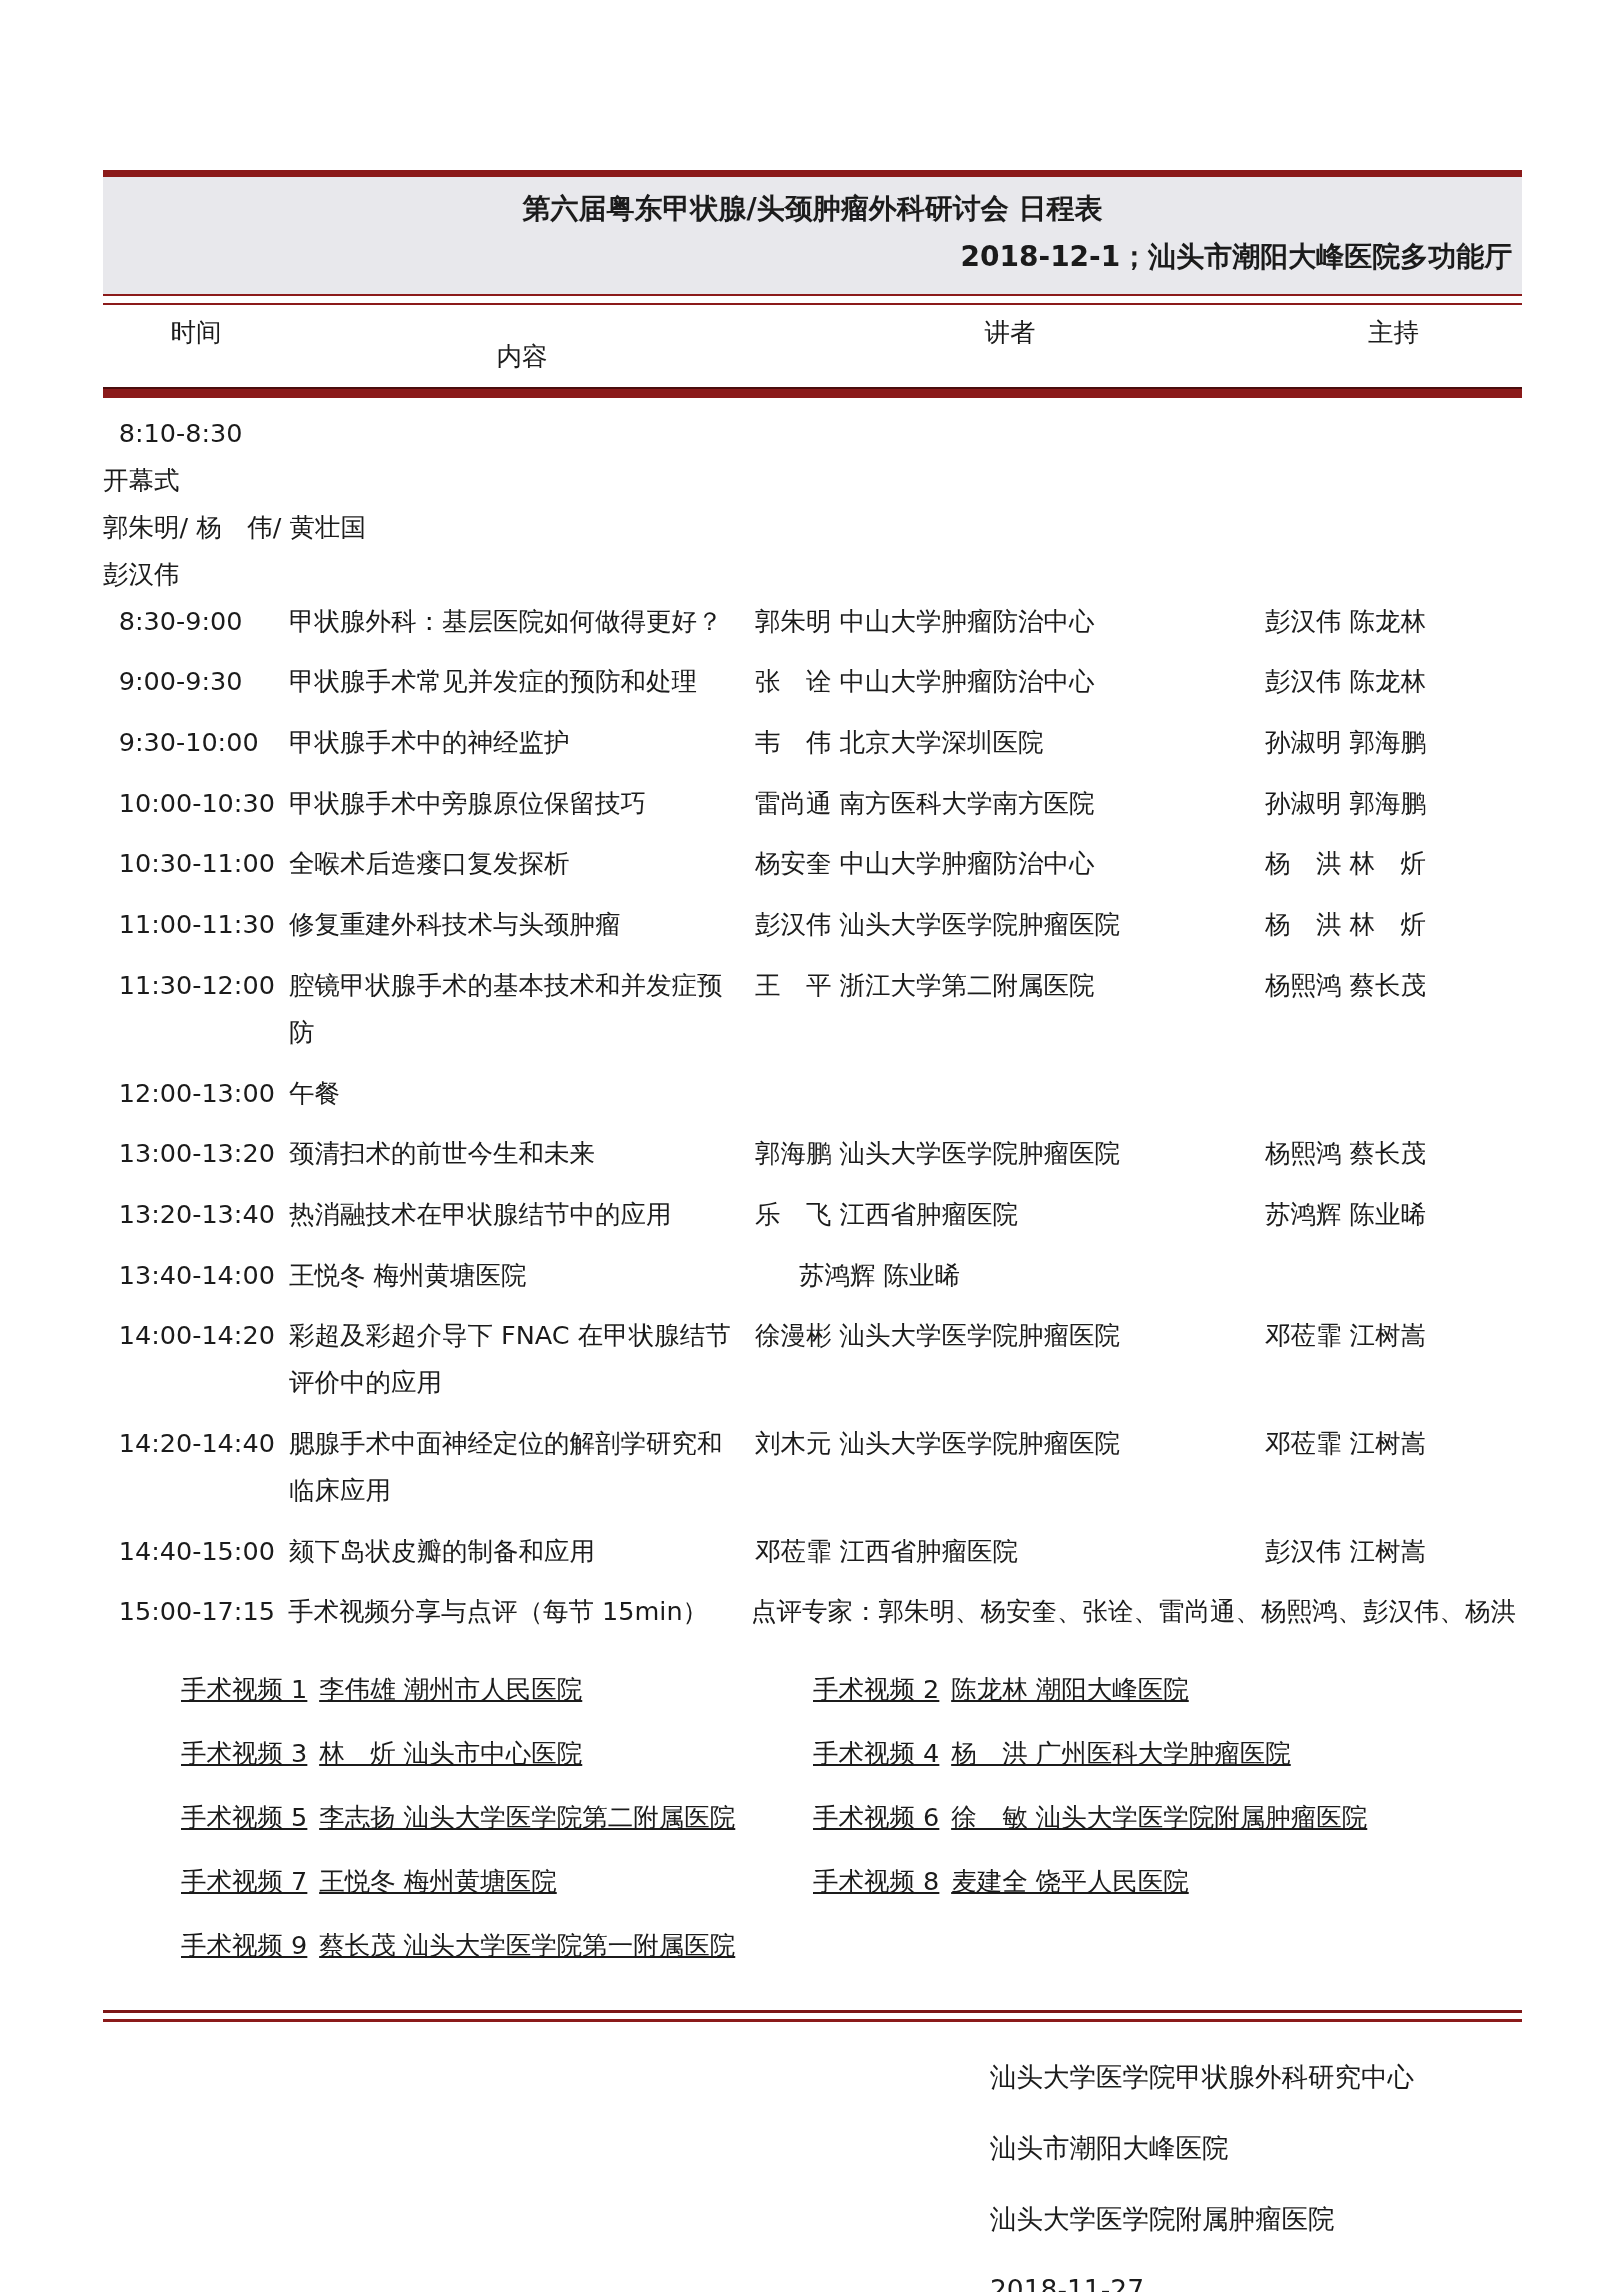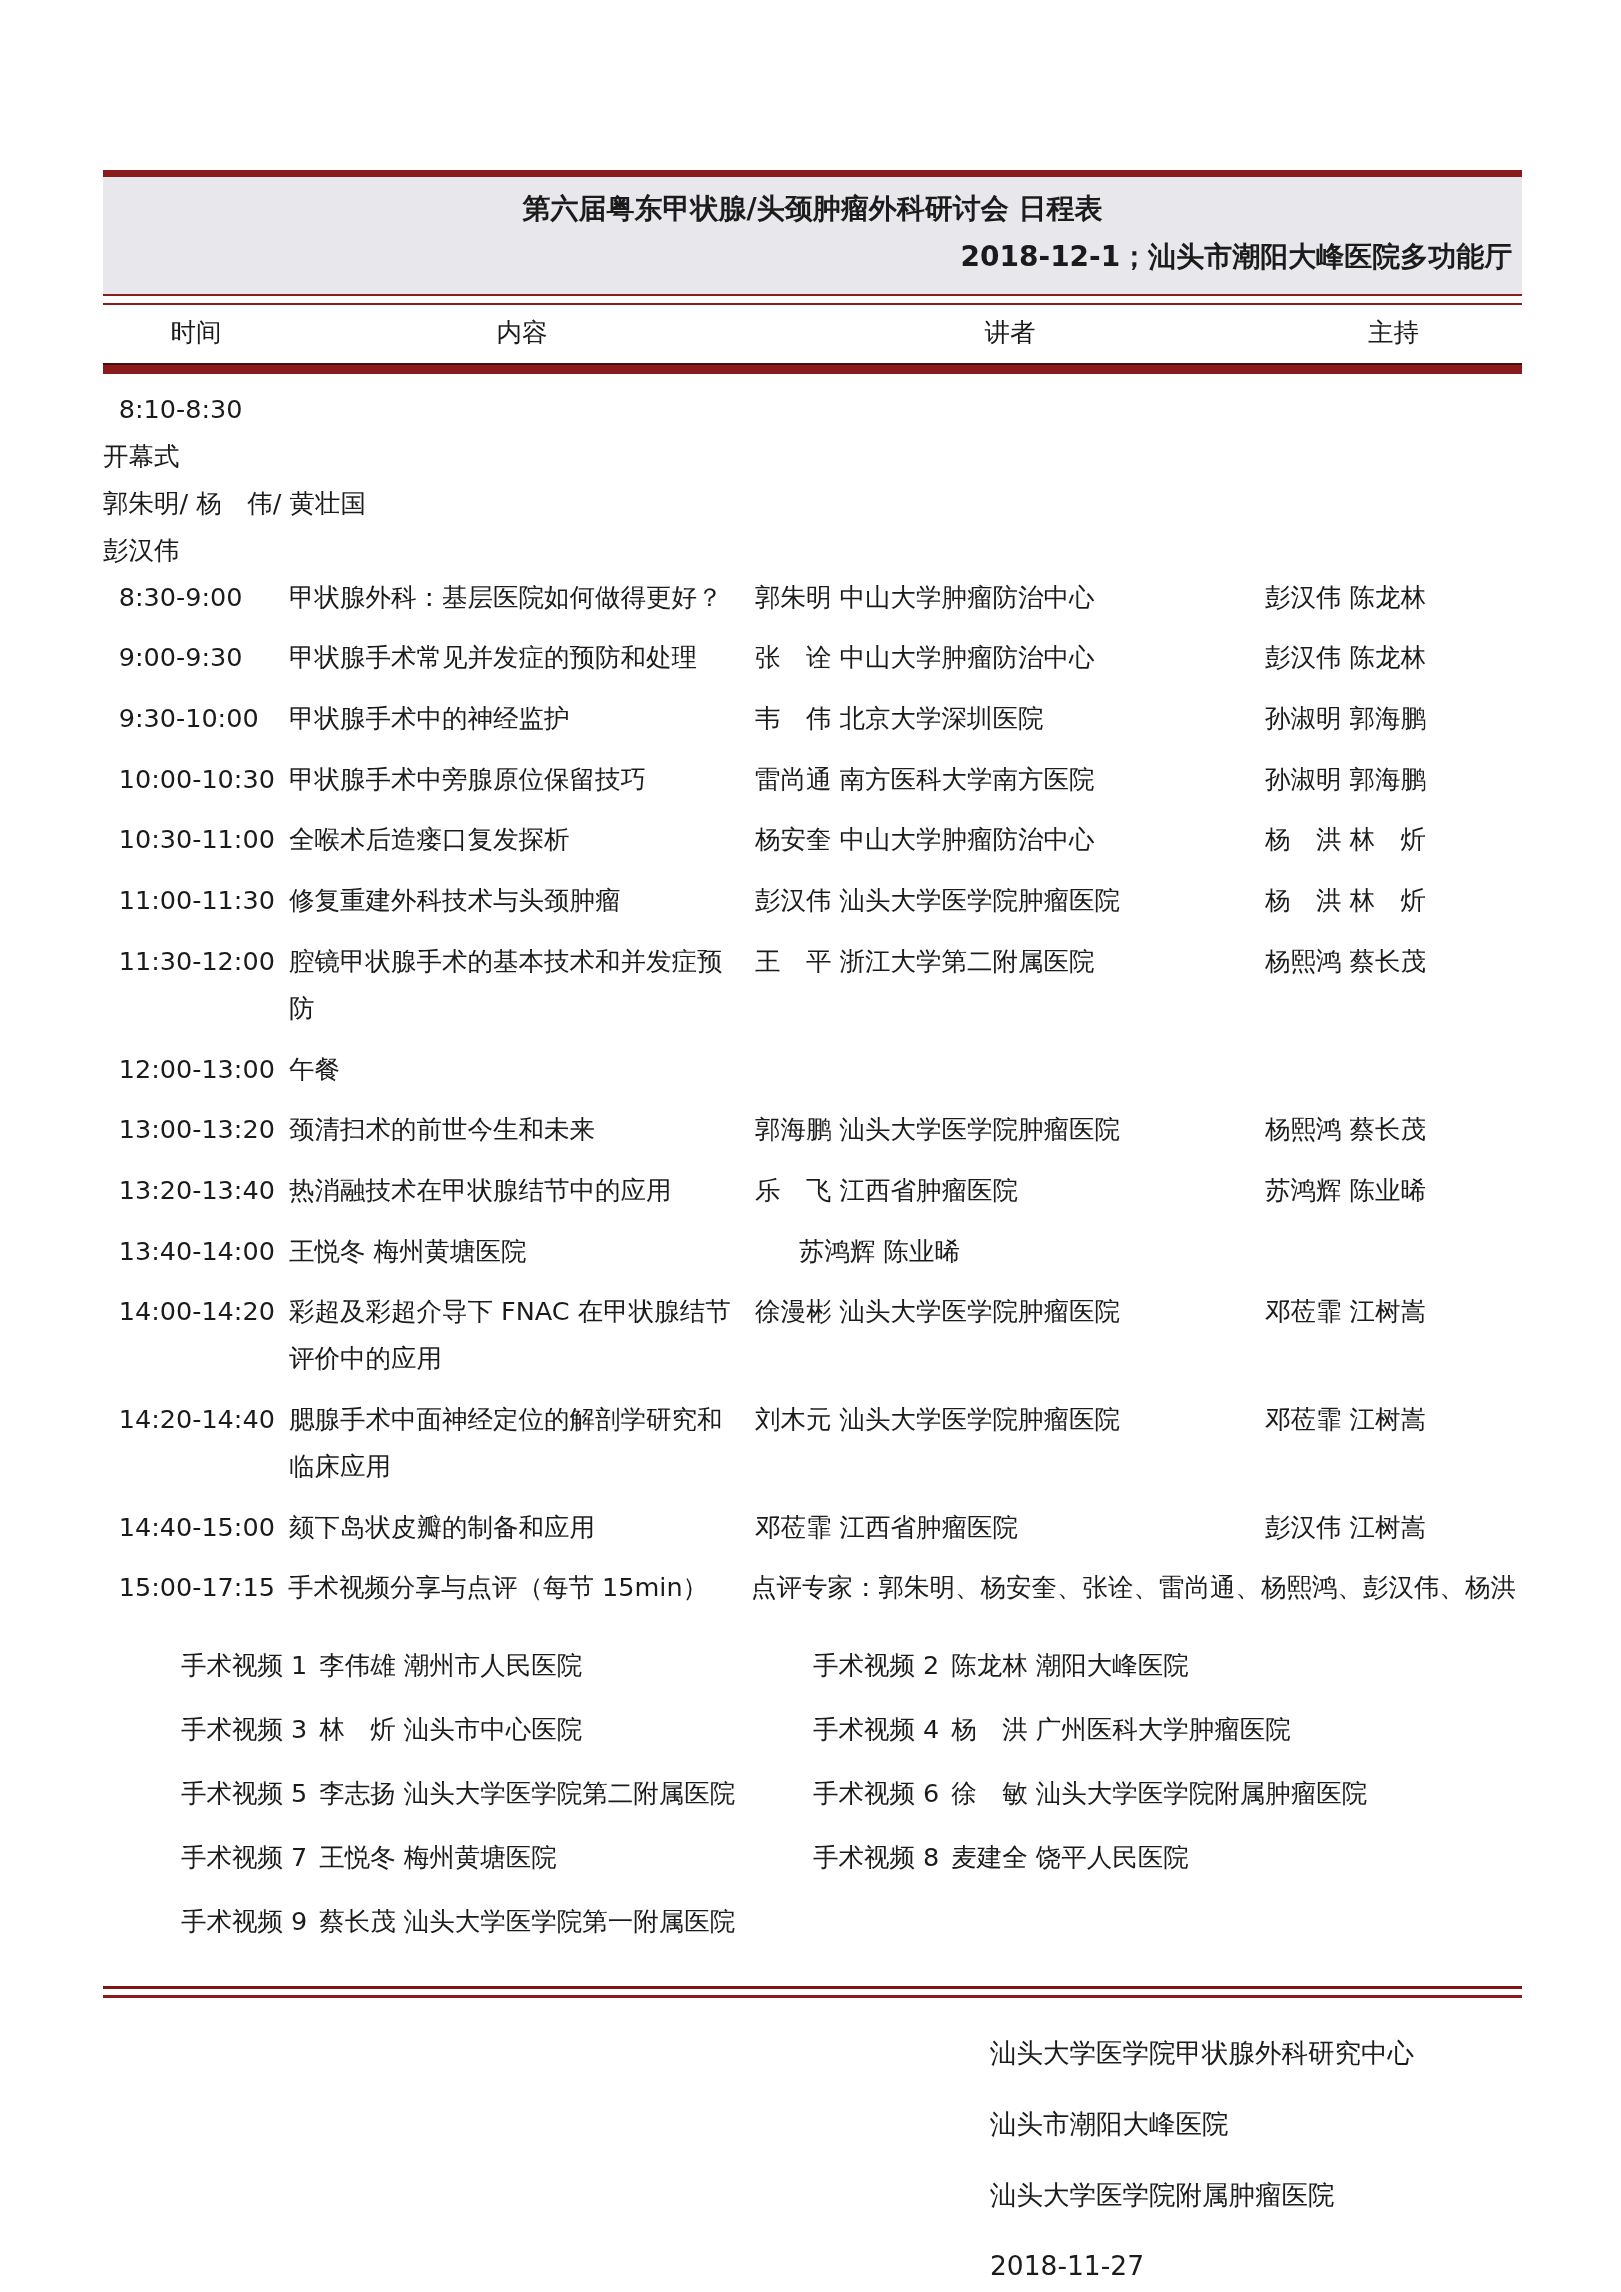--- a/index.html
+++ b/index.html
@@ -66,21 +66,21 @@
   }
 
   
   .col-headers {
     display: flex;
     padding: 11.8px 0 13.7px 0;
     font-size: 25.5px;
     line-height: 33px;
   }
   .ch-time    { width: 186px; text-align: center; }
-  .ch-content { width: 466px; text-align: center; }
+  .ch-content { width: 466px; text-align: center; margin-top: 24px; }
   .ch-speaker { width: 510px; text-align: center; }
   .ch-host    { flex: 1;      text-align: center; }
 
   
   .table { padding-top: 11.8px; font-size: 25.5px; }
   .trow {
     display: flex;
     align-items: flex-start;
     line-height: 47px;
     margin-bottom: 13.7px;
@@ -93,21 +93,21 @@
   .cell-host    { flex: 1; }
 
   
   .videos {
     display: grid;
     grid-template-columns: 632px 1fr;
     padding: 25.5px 0 3.9px 78px;
     font-size: 25.5px;
     line-height: 29px;
   }
-  .video { margin-bottom: 35px; }
+  .video { margin-bottom: 35px; text-decoration: underline; }
   .video .v-presenter { margin-left: 11.8px; }
 
   
   .footer {
     margin-top: 39px;
     padding-left: 887px;
     font-size: 26.5px;
     line-height: 31px;
   }
   .footer-line { margin-bottom: 40px; }

